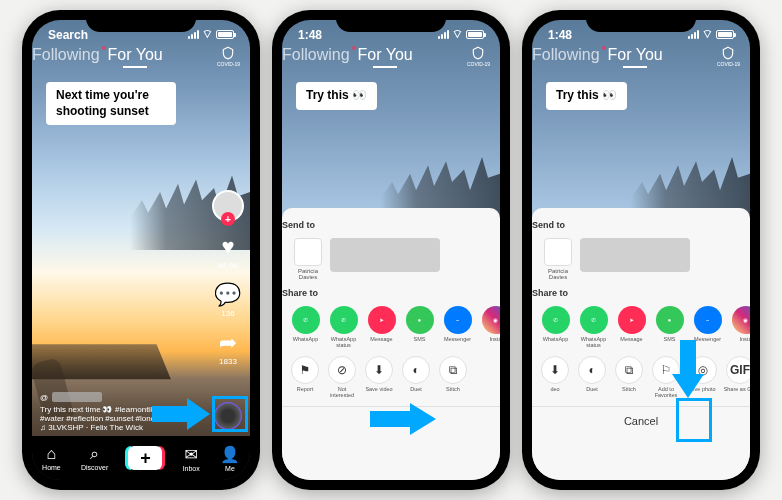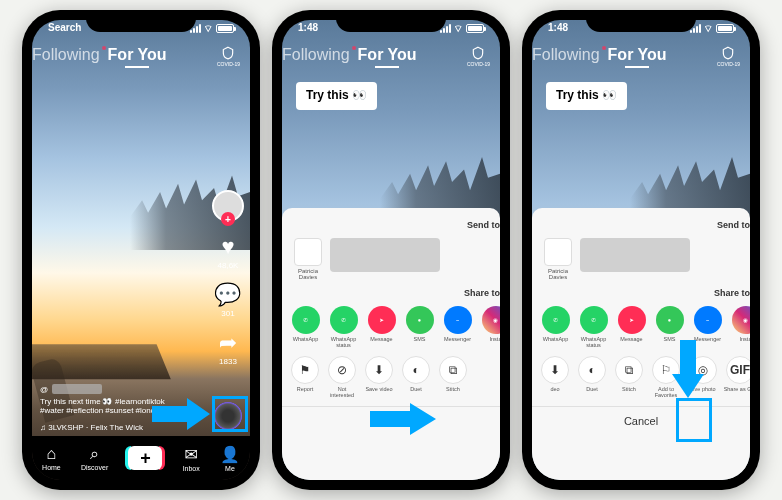--- a/index.html
+++ b/index.html
@@ -1,33 +1,33 @@
 <!DOCTYPE html>
 <html><head>
 <meta charset="utf-8">
 <style>
 *{margin:0;padding:0;box-sizing:border-box;font-family:-apple-system,BlinkMacSystemFont,sans-serif}
 body{background:#f2f3f0;width:782px;height:500px;display:flex;justify-content:center;align-items:center;gap:12px;padding:10px}
 .phone{width:238px;height:480px;background:#000;border-radius:38px;padding:10px;position:relative;box-shadow:0 4px 20px rgba(0,0,0,0.3)}
 .notch{position:absolute;top:0;left:50%;transform:translateX(-50%);width:110px;height:22px;background:#000;border-radius:0 0 14px 14px;z-index:100}
 .screen{width:100%;height:100%;border-radius:28px;overflow:hidden;position:relative;background:linear-gradient(180deg,#5a7a9a 0%,#7a9abb 15%,#a5c3e0 30%,#d4e8f5 45%,#fff8e8 55%,#ffd890 65%,#ffb850 72%,#8a7560 78%,#605040 85%,#302520 100%)}
 .buildings{position:absolute;top:32%;right:0;width:55%;height:18%;background:linear-gradient(90deg,transparent 0%,rgba(60,70,80,0.6) 30%,rgba(40,50,60,0.8) 100%);clip-path:polygon(0 60%,10% 40%,15% 55%,25% 30%,30% 50%,40% 20%,45% 45%,55% 15%,60% 40%,70% 25%,75% 50%,85% 10%,90% 35%,100% 30%,100% 100%,0 100%)}
-.statusbar{position:absolute;top:2px;left:0;right:0;height:20px;display:flex;justify-content:space-between;align-items:flex-start;padding:0 16px;color:#fff;font-size:10px;font-weight:600;z-index:50}
+.statusbar{position:absolute;top:2px;left:0;right:0;height:20px;display:flex;justify-content:space-between;align-items:flex-end;padding:0 16px;color:#fff;font-size:12px;font-weight:600;z-index:50}
 .status-left{display:flex;align-items:center;gap:4px}
 .status-right{display:flex;align-items:center;gap:3px}
 .signal{display:inline-flex;gap:1px;align-items:flex-end}
 .signal span{width:2px;background:#fff;border-radius:1px}
 .signal span:nth-child(1){height:3px}.signal span:nth-child(2){height:5px}.signal span:nth-child(3){height:7px}.signal span:nth-child(4){height:9px}
 .battery{width:18px;height:9px;border:1px solid #fff;border-radius:2px;position:relative}
 .battery::after{content:'';position:absolute;right:-3px;top:2px;width:2px;height:4px;background:#fff;border-radius:0 1px 1px 0}
 .battery::before{content:'';position:absolute;left:1px;top:1px;bottom:1px;width:14px;background:#fff;border-radius:1px}
 .topnav{position:absolute;top:26px;left:0;right:0;display:flex;justify-content:flex-start;align-items:center;gap:8px;color:#fff;font-size:16px;z-index:40}
 .following{opacity:0.7;position:relative}
 .following::after{content:'';position:absolute;top:0;right:-6px;width:4px;height:4px;background:#ff2d55;border-radius:50%}
-.foryou{font-weight:700;position:relative}
+.foryou{font-weight:400;position:relative}
 .foryou::after{content:'';position:absolute;bottom:-4px;left:50%;transform:translateX(-50%);width:24px;height:2px;background:#fff}
 .covid{position:absolute;right:10px;top:26px;color:#fff;text-align:center;z-index:40}
 .covid svg{display:block;margin:0 auto}
 .covid-label{font-size:5px;margin-top:1px}
 .caption-box{position:absolute;top:62px;left:14px;background:#fff;color:#000;padding:6px 10px;border-radius:4px;font-size:12px;font-weight:600;max-width:130px;line-height:1.3}
 .right-rail{position:absolute;right:6px;top:170px;display:flex;flex-direction:column;align-items:center;gap:12px;color:#fff;z-index:30}
 .avatar{width:32px;height:32px;border-radius:50%;background:#ddd;border:2px solid #fff;position:relative}
 .avatar::after{content:'+';position:absolute;bottom:-6px;left:50%;transform:translateX(-50%);width:14px;height:14px;background:#ff2d55;border-radius:50%;color:#fff;font-size:10px;display:flex;align-items:center;justify-content:center;font-weight:700}
 .rail-item{text-align:center}
 .rail-icon{font-size:22px;display:block}
@@ -38,21 +38,21 @@
 .spinning-disc{position:absolute;bottom:50px;right:8px;width:28px;height:28px;border-radius:50%;background:radial-gradient(circle,#333 30%,#555 60%,#7a5cff 70%,#333 75%)}
 .bottombar{position:absolute;bottom:0;left:0;right:0;height:44px;background:#000;display:flex;justify-content:space-around;align-items:center;color:#fff;z-index:40}
 .nav-item{text-align:center;font-size:7px}
 .nav-icon{display:block;font-size:16px;margin-bottom:1px}
 .create-btn{width:34px;height:24px;background:#fff;border-radius:6px;display:flex;align-items:center;justify-content:center;color:#000;font-size:18px;font-weight:700;position:relative}
 .create-btn::before{content:'';position:absolute;left:-3px;top:0;bottom:0;width:6px;background:#25f4ee;border-radius:6px 0 0 6px;z-index:-1}
 .create-btn::after{content:'';position:absolute;right:-3px;top:0;bottom:0;width:6px;background:#fe2c55;border-radius:0 6px 6px 0;z-index:-1}
 .highlight-box{position:absolute;border:3px solid #00a8ff;z-index:60}
 .arrow-annotation{position:absolute;z-index:70}
 .sheet{position:absolute;bottom:0;left:0;right:0;background:#f7f7f7;border-radius:10px 10px 0 0;z-index:50;padding:8px 0}
-.sheet-title{text-align:right;font-size:9px;font-weight:600;color:#333;margin:4px 0}
+.sheet-title{text-align:left;font-size:9px;font-weight:600;color:#333;margin:4px 0}
 .contacts-row{display:flex;padding:4px 10px;gap:6px;align-items:flex-start}
 .contact{text-align:center;font-size:6px;color:#555;width:32px}
 .contact-avatar{width:28px;height:28px;border-radius:4px;background:#fff;border:1px solid #ddd;margin:0 auto 2px}
 .contact-blur{background:#d0d0d0;width:110px;height:34px;border-radius:4px}
 .share-row{display:flex;padding:4px 6px;gap:3px;overflow:hidden}
 .share-item{text-align:center;font-size:5.5px;color:#555;width:35px;flex-shrink:0}
 .share-circle{width:28px;height:28px;border-radius:50%;margin:0 auto 2px;display:flex;align-items:center;justify-content:center;color:#fff}
 .whatsapp{background:#25d366}.telegram{background:#ff2d55}.msg{background:#34c759}.sms{background:#007aff}.insta{background:linear-gradient(45deg,#feda75,#d62976,#4f5bd5)}
 .action-row{display:flex;padding:4px 6px;gap:3px;overflow:hidden}
 .action-item{text-align:center;font-size:5.5px;color:#555;width:34px;flex-shrink:0}
@@ -90,43 +90,44 @@
     <div class="topnav">
       <span class="following">Following</span>
       <span class="foryou">For You</span>
     </div>
     <div class="covid">
       <svg width="14" height="14" viewBox="0 0 24 24" fill="none" stroke="#fff" stroke-width="2">
           <path d="M12 2l8 4v6c0 5-3.5 9-8 10-4.5-1-8-5-8-10V6l8-4z"></path>
         </svg>
       <div class="covid-label">COVID-19</div>
     </div>
+    <div class="caption-box">Next time you're shooting sunset</div>
     <div class="right-rail">
       <div class="avatar"></div>
       <div class="rail-item">
           <span class="rail-icon">♥</span>
           <span class="rail-count">48,6K</span>
         </div>
       <div class="rail-item">
           <span class="rail-icon">💬</span>
-          <span class="rail-count">301</span>
+          <span class="rail-count">136</span>
         </div>
       <div class="rail-item">
           <span class="rail-icon">➦</span>
           <span class="rail-count">1833</span>
         </div>
     </div>
     <div class="spinning-disc"></div>
     <div class="bottom-meta">
       <div class="user-line">
           <span>@</span>
           <span class="user-blur"></span>
         </div>
       <div>Try this next time 👀 #learnontiktok #water #reflection #sunset #london</div>
-      <div style="margin-top:8px">♫ 3LVKSHP · Felix The Wick</div>
+      <div style="margin-top:0">♫ 3LVKSHP · Felix The Wick</div>
     </div>
     <div class="bottombar">
       <div class="nav-item"><span class="nav-icon">⌂</span><span>Home</span></div>
       <div class="nav-item"><span class="nav-icon">⌕</span><span>Discover</span></div>
       <div class="create-btn">+</div>
       <div class="nav-item"><span class="nav-icon">✉</span><span>Inbox</span></div>
       <div class="nav-item"><span class="nav-icon">👤</span><span>Me</span></div>
     </div>
     <div class="highlight-box" style="right:2px;bottom:48px;width:36px;height:36px"></div>
     <svg class="arrow-annotation" style="right:38px;bottom:48px" width="60" height="36">

